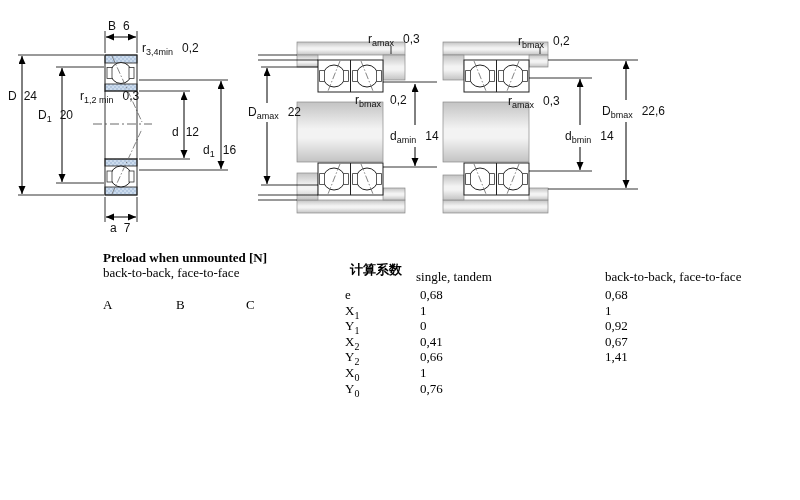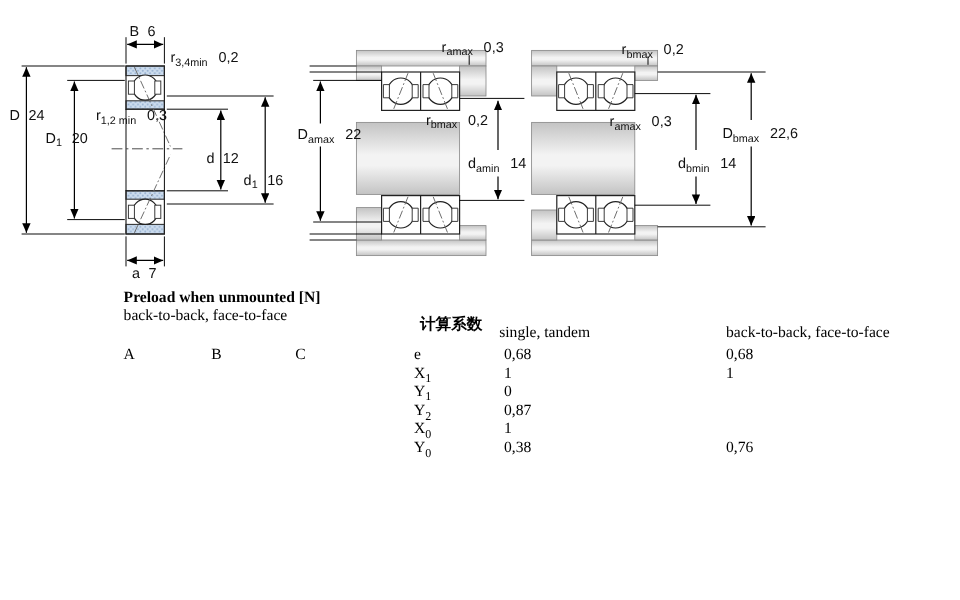--- a/index.html
+++ b/index.html
@@ -211,21 +211,21 @@
       <line class="dl" x1="580" y1="147" x2="580" y2="170" marker-end="url(#ae)"></line>
     </g>
 
     <text class="dim" x="518" y="45"><tspan>r</tspan><tspan class="sub" dy="3">bmax</tspan><tspan dx="9" dy="-3">0,2</tspan></text>
     <text class="dim" x="508" y="105"><tspan>r</tspan><tspan class="sub" dy="3">amax</tspan><tspan dx="9" dy="-3">0,3</tspan></text>
     <text class="dim" x="602" y="115"><tspan>D</tspan><tspan class="sub" dy="3">bmax</tspan><tspan dx="9" dy="-3">22,6</tspan></text>
     <text class="dim" x="565" y="140"><tspan>d</tspan><tspan class="sub" dy="3">bmin</tspan><tspan dx="9" dy="-3">14</tspan></text>
   </g>
 </svg>
 
-<div class="tblock" style="left:103px;top:240px;width:240px">
+<div class="tblock" style="left:103px;top:250px;width:240px">
   <div class="bold">Preload when unmounted [N]</div>
   <div>back-to-back, face-to-face</div>
   <div class="grid3a" style="margin-top:17px">
     <span>A</span>
     <span>B</span>
     <span>C</span>
   </div>
 </div>
 
 <div class="tblock bold" style="left:350px;top:262px">计算系数</div>
@@ -239,29 +239,35 @@
     <span>0,68</span>
   </div>
   <div class="frow">
     <span><span>X</span><sub>1</sub></span>
     <span>1</span>
     <span>1</span>
   </div>
   <div class="frow">
     <span><span>Y</span><sub>1</sub></span>
     <span>0</span>
+    <span>0,92</span>
+  </div>
+  <div class="frow">
+    <span><span>X</span><sub>2</sub></span>
+    <span>0,41</span>
+    <span>0,67</span>
   </div>
   <div class="frow">
     <span><span>Y</span><sub>2</sub></span>
-    <span>0,87</span>
+    <span>0,66</span>
+    <span>1,41</span>
   </div>
   <div class="frow">
     <span><span>X</span><sub>0</sub></span>
     <span>1</span>
   </div>
   <div class="frow">
     <span><span>Y</span><sub>0</sub></span>
-    <span>0,38</span>
     <span>0,76</span>
   </div>
 </div>
 
 </div>
 
 </body></html>

